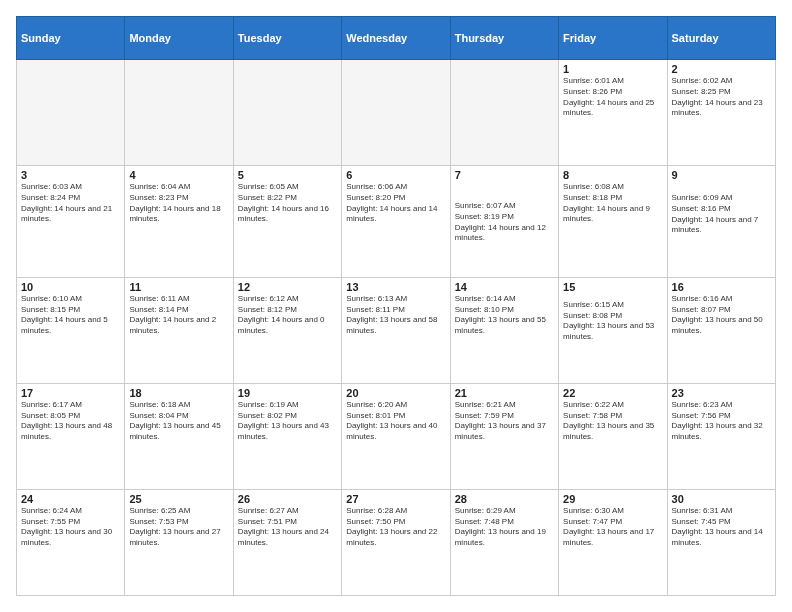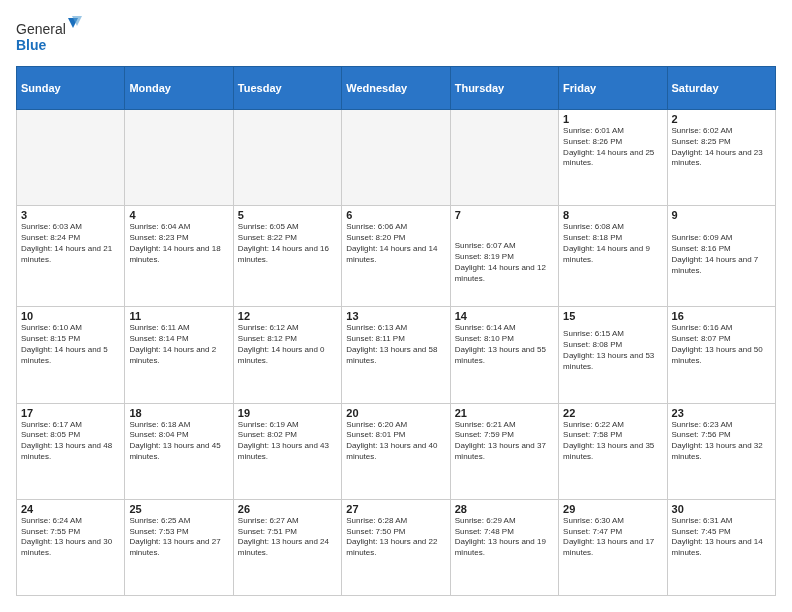--- a/index.html
+++ b/index.html
@@ -86,34 +86,20 @@
     }
     table {
       width: 100%;
       border-collapse: collapse;
     }
   </style>
 </head>
 <body>
 
 <div class="page">
-  <div class="header">
-    <div class="logo">
-  <svg width="70" height="40" viewBox="0 0 70 40">
-    <text x="0" y="18" font-size="14" fill="#333" font-family="Arial" font-weight="normal">General</text>
-    <text x="0" y="34" font-size="14" fill="#1a6fbd" font-family="Arial" font-weight="bold">Blue</text>
-    <polygon points="52,2 62,2 57,12" fill="#1a6fbd"></polygon>
-    <polygon points="56,0 66,0 61,10" fill="#56a0d3" opacity="0.6"></polygon>
-  </svg>
-</div>
-    <div class="title-block">
-      <div class="title-month"></div>
-      <div class="title-location"></div>
-    </div>
-  </div>
 
   <table class="calendar">
     <thead>
       <tr>
       <th>Sunday</th>
           <th>Monday</th>
           <th>Tuesday</th>
           <th>Wednesday</th>
           <th>Thursday</th>
           <th>Friday</th>

